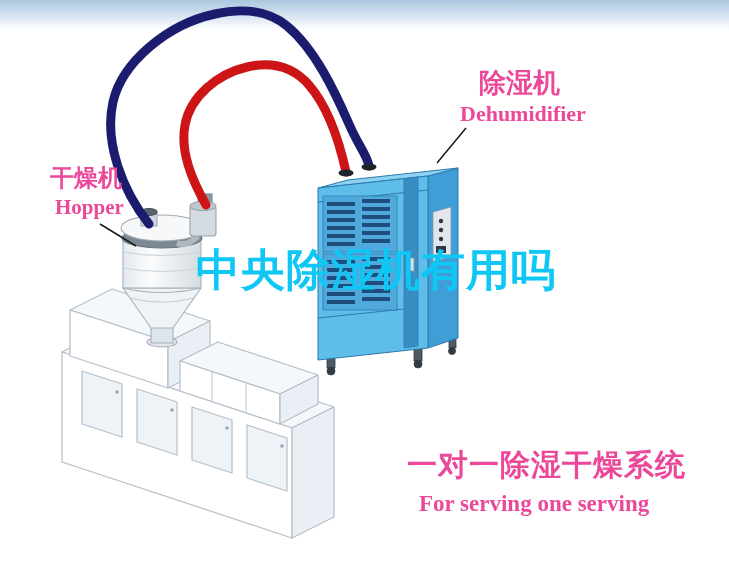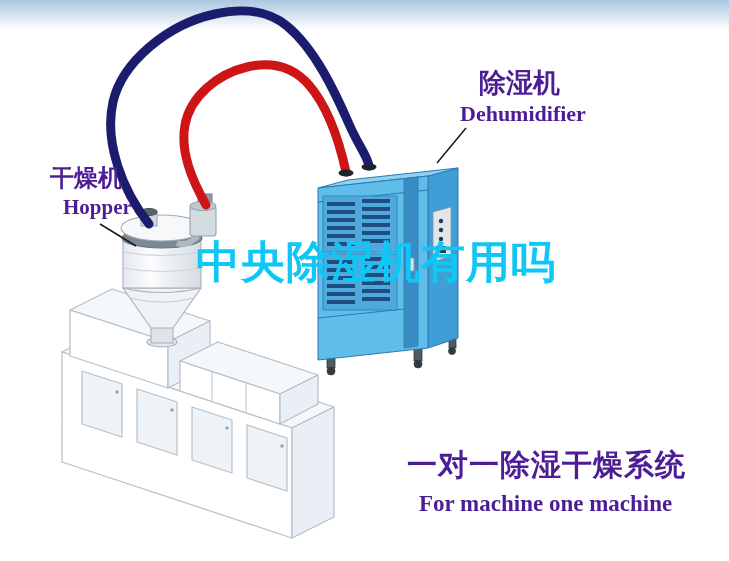--- a/index.html
+++ b/index.html
@@ -1,29 +1,29 @@
 <!DOCTYPE html>
 <html><head>
 <meta charset="utf-8">
 <style>
   html,body{margin:0;padding:0;background:#fff;}
   .stage{
     position:relative;width:729px;height:561px;overflow:hidden;
     background:#ffffff;font-family:"Liberation Sans",sans-serif;
   }
   .stage svg{position:absolute;left:0;top:0;z-index:1;}
-  .lbl{position:absolute;white-space:nowrap;z-index:3;color:#4c1d95;line-height:1;}
+  .lbl{position:absolute;white-space:nowrap;z-index:3;color:#ec4899;line-height:1;}
   .cn-bold{font-weight:bold;font-family:"Liberation Sans",sans-serif;}
   .serif{font-family:"Liberation Serif",serif;font-weight:bold;}
   .hopper-cn{left:50px;top:166px;font-size:24px;font-family:Liberation Serif, serif;}
-  .hopper-en{left:55px;top:197px;font-size:21px;margin-left:8px;}
+  .hopper-en{left:55px;top:197px;font-size:21px;}
   .dehum-cn{left:479px;top:70px;font-size:27px;}
   .dehum-en{left:460px;top:103px;font-size:22px;}
   .watermark{
-    left:196px;top:240px;font-size:44px;font-weight:bold;
+    left:196px;top:248px;font-size:44px;font-weight:bold;
     color:#0fc7f5;letter-spacing:1px;z-index:4;
   }
   .caption-cn{left:407px;top:450px;font-size:30px;letter-spacing:1px;}
   .caption-en{left:419px;top:492px;font-size:23px;}
 </style>
 </head>
 <body>
 
 <div class="stage">
 
@@ -171,14 +171,14 @@
 
   <div class="lbl cn-bold hopper-cn">干燥机</div>
   <div class="lbl serif hopper-en">Hopper</div>
 
   <div class="lbl cn-bold dehum-cn">除湿机</div>
   <div class="lbl serif dehum-en">Dehumidifier</div>
 
   <div class="lbl watermark">中央除湿机有用吗</div>
 
   <div class="lbl cn-bold caption-cn">一对一除湿干燥系统</div>
-  <div class="lbl serif caption-en">For machine one machine</div>
+  <div class="lbl serif caption-en">For serving one serving</div>
 </div>
 
 </body></html>

